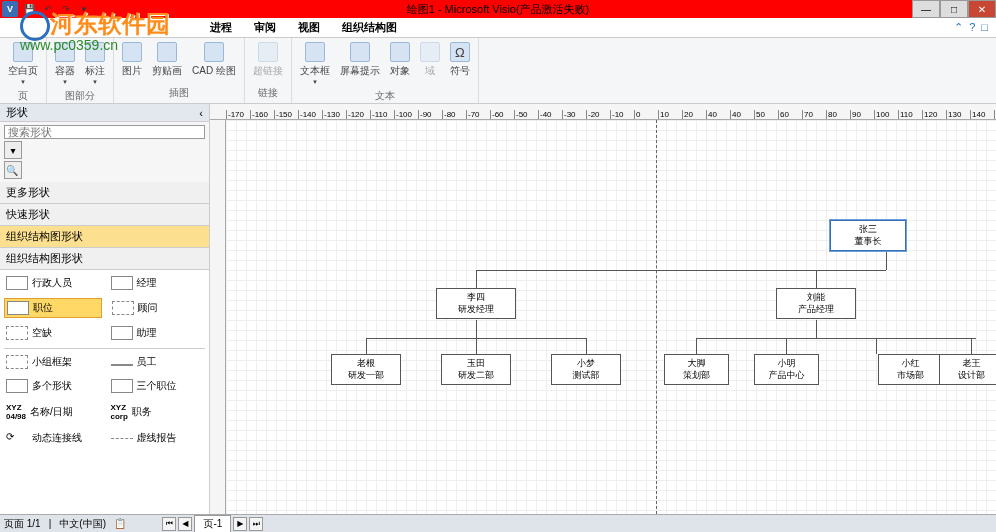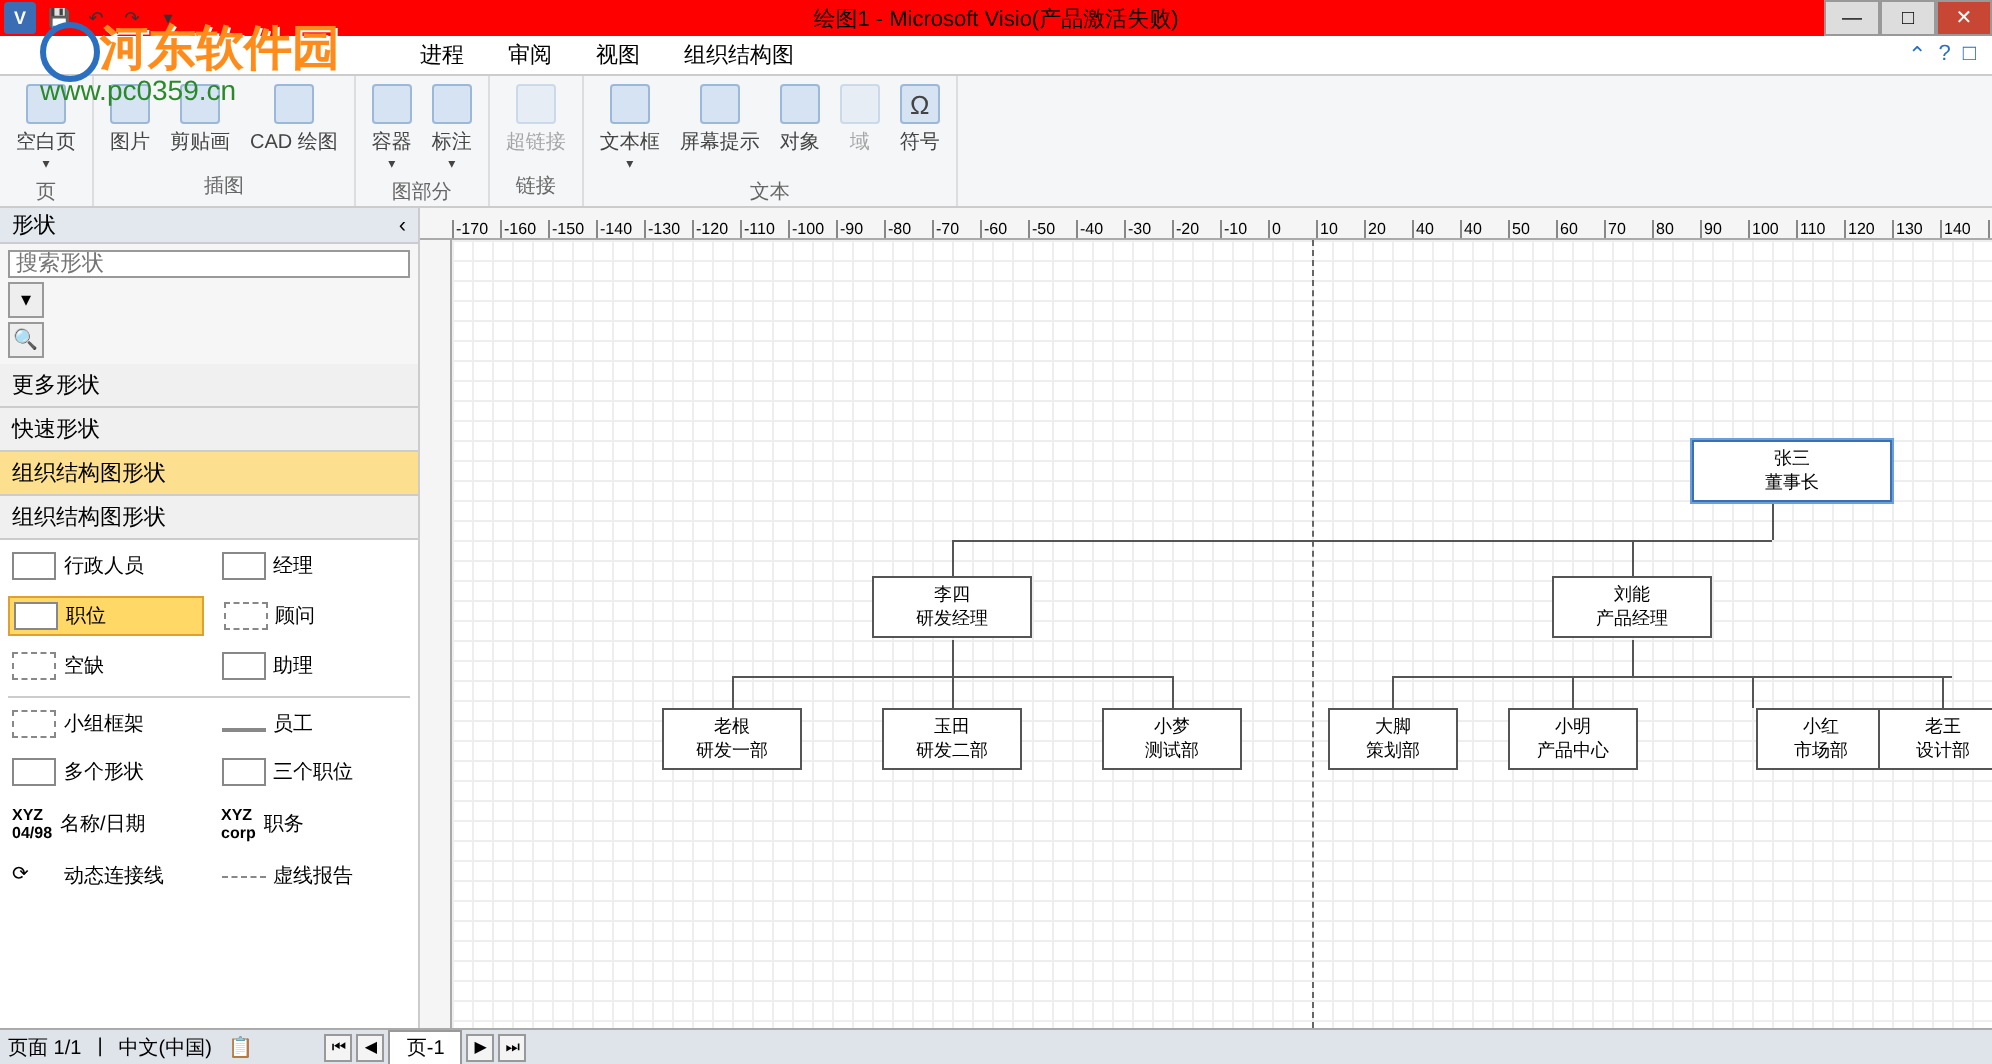--- a/index.html
+++ b/index.html
@@ -13,21 +13,21 @@
 .titlebar .win-controls { position: absolute; right: 0; top: 0; display: flex; }
 .titlebar .win-btn { width: 28px; height: 18px; display: flex; align-items: center; justify-content: center; background: #ddd; border: 1px solid #999; font-size: 10px; cursor: pointer; }
 .titlebar .win-btn.close { background: #c74634; color: #fff; }
 
 .watermark { position: absolute; top: 8px; left: 20px; z-index: 100; pointer-events: none; }
 .watermark .wm1 { font-size: 24px; font-weight: bold; color: #ff8c1a; text-shadow: 1px 1px 0 #fff; }
 .watermark .wm1 .circle { display: inline-block; width: 30px; height: 30px; border: 3px solid #2a6fc0; border-radius: 50%; vertical-align: middle; position: relative; }
 .watermark .wm2 { font-size: 14px; color: #2a8a2a; font-weight: normal; margin-top: -4px; }
 
 .ribbon-tabs { height: 20px; background: #fff; display: flex; align-items: center; padding-left: 200px; gap: 2px; position: relative; border-bottom: 1px solid #ccc; }
-.ribbon-tabs .tab { padding: 2px 10px; font-size: 11px; cursor: pointer; }
+.ribbon-tabs .tab { padding: 2px 10px; font-size: 11px; cursor: pointer; font-weight: bold; }
 .ribbon-tabs .help-icons { position: absolute; right: 8px; display: flex; gap: 6px; }
 .ribbon-tabs .help-icons span { font-size: 11px; color: #2a6fc0; cursor: pointer; }
 
 .ribbon { height: 66px; background: #f5f6f7; border-bottom: 1px solid #ccc; display: flex; }
 .ribbon-group { border-right: 1px solid #ddd; padding: 2px 4px; display: flex; flex-direction: column; }
 .ribbon-group .buttons { flex: 1; display: flex; gap: 2px; align-items: flex-start; }
 .ribbon-group .group-label { font-size: 10px; color: #666; text-align: center; padding: 1px 0; }
 .rbtn { display: flex; flex-direction: column; align-items: center; padding: 2px 4px; cursor: pointer; font-size: 10px; color: #444; }
 .rbtn .ico { width: 20px; height: 20px; background: #d6e3f3; border: 1px solid #9bb8d9; border-radius: 2px; margin-bottom: 2px; }
 .rbtn.disabled { opacity: 0.45; }
@@ -109,47 +109,47 @@
           <span>空白页</span>
           <span class="arrow">▾</span>
         </div>
     </div>
     <div class="group-label">页</div>
   </div>
   <div class="ribbon-group">
     <div class="buttons">
       <div class="rbtn">
           <div class="ico"></div>
-          <span>图片</span>
-        </div>
-      <div class="rbtn">
-          <div class="ico"></div>
-          <span>剪贴画</span>
-        </div>
-      <div class="rbtn">
-          <div class="ico"></div>
-          <span>CAD 绘图</span>
-        </div>
-    </div>
-    <div class="group-label">插图</div>
-  </div>
-  <div class="ribbon-group">
-    <div class="buttons">
-      <div class="rbtn">
-          <div class="ico"></div>
           <span>容器</span>
           <span class="arrow">▾</span>
         </div>
       <div class="rbtn">
           <div class="ico"></div>
           <span>标注</span>
           <span class="arrow">▾</span>
         </div>
     </div>
     <div class="group-label">图部分</div>
+  </div>
+  <div class="ribbon-group">
+    <div class="buttons">
+      <div class="rbtn">
+          <div class="ico"></div>
+          <span>图片</span>
+        </div>
+      <div class="rbtn">
+          <div class="ico"></div>
+          <span>剪贴画</span>
+        </div>
+      <div class="rbtn">
+          <div class="ico"></div>
+          <span>CAD 绘图</span>
+        </div>
+    </div>
+    <div class="group-label">插图</div>
   </div>
   <div class="ribbon-group">
     <div class="buttons">
       <div class="rbtn disabled">
           <div class="ico"></div>
           <span>超链接</span>
         </div>
     </div>
     <div class="group-label">链接</div>
   </div>
@@ -305,21 +305,21 @@
         <span>110</span>
         <span>120</span>
         <span>130</span>
         <span>140</span>
         <span>150</span>
       </div>
     <div class="ruler-v"></div>
     <div class="canvas">
       <div class="divider"></div>
 
-      <div class="org-box sel" style="left:620px;top:100px;width:100px">
+      <div class="org-box sel" style="left:604px;top:100px;width:76px">
         <div>张三</div>
           <div>董事长</div>
       </div>
 
       <div class="connector" style="left:660px;top:132px;width:1px;height:18px"></div>
       <div class="connector" style="left:250px;top:150px;width:410px;height:1px"></div>
       <div class="connector" style="left:250px;top:150px;width:1px;height:18px"></div>
       <div class="connector" style="left:590px;top:150px;width:1px;height:18px"></div>
 
       <div class="org-box" style="left:210px;top:168px;width:80px">

